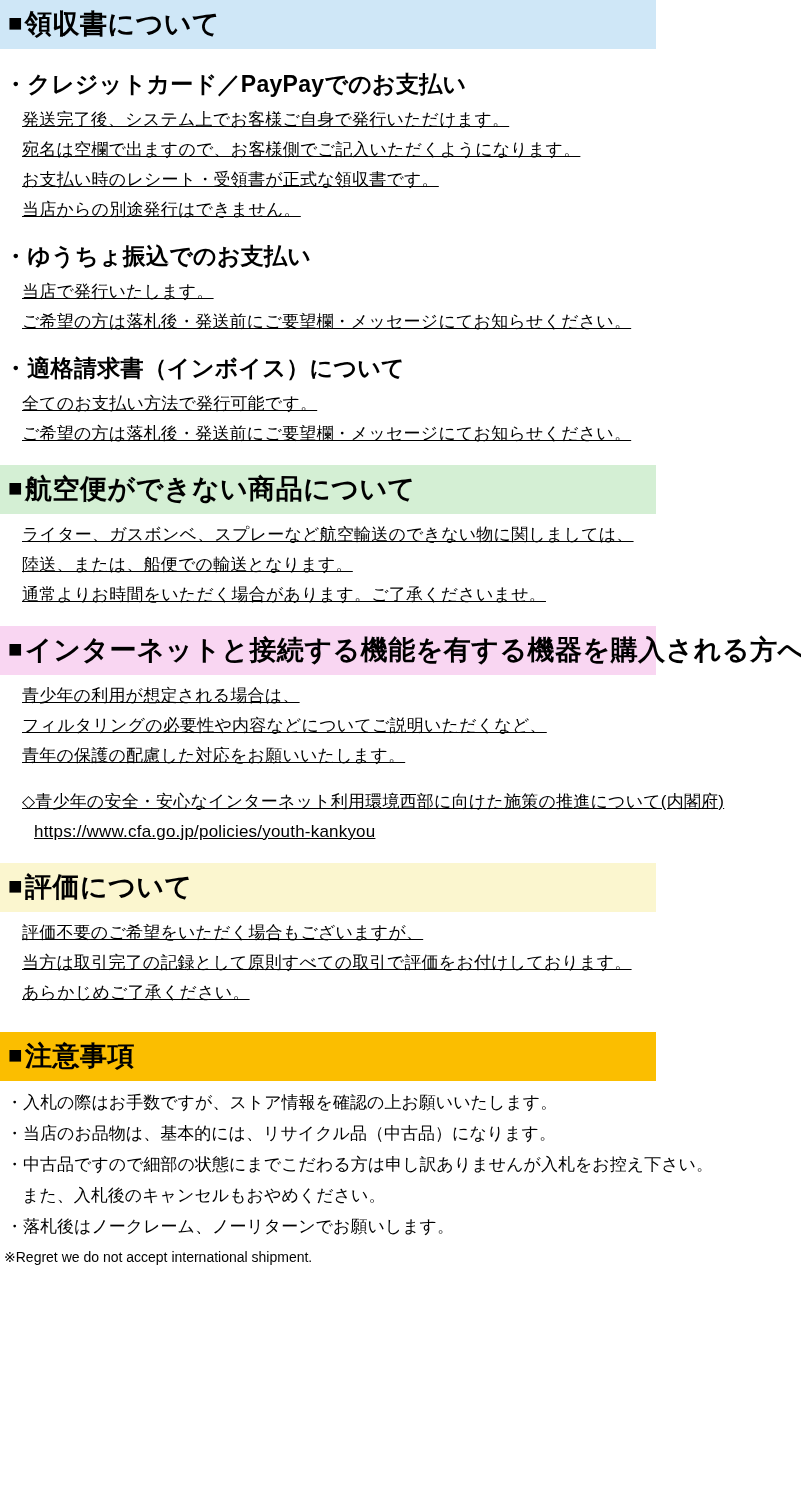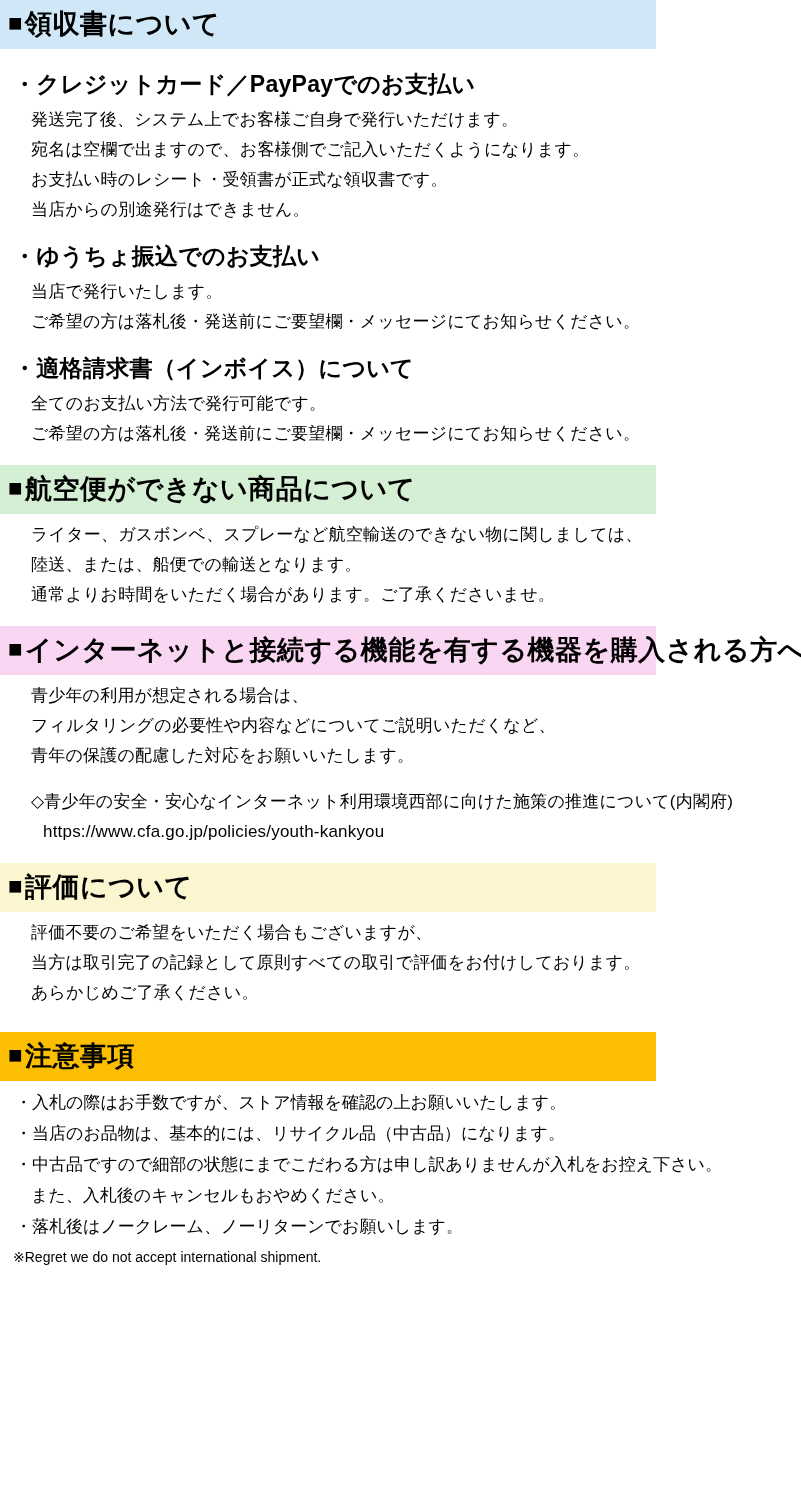--- a/index.html
+++ b/index.html
@@ -54,20 +54,21 @@
   }
   .sub-first { margin-top: 14px; }
 
   
   .line {
     font-size: 17px;
     line-height: 30px;
     margin-left: 22px;
     letter-spacing: 0.2px;
     white-space: nowrap;
+    text-decoration: underline;
   }
   .line-indent { margin-left: 34px; }
   .gap-m { height: 16px; }
   .gap-l { height: 24px; }
 
   
   .caution-line {
     font-size: 17px;
     line-height: 31px;
     margin-left: 6px;
@@ -80,21 +81,21 @@
     white-space: nowrap;
   }
   .en-line {
     font-size: 14px;
     line-height: 30px;
     margin-left: 4px;
     white-space: nowrap;
   }
 
   .sec { margin-bottom: 0; }
-  .block-after-band { padding-top: 6px; padding-left: 9px; }
+  .block-after-band { padding-top: 6px; }
 </style>
 </head>
 <body>
 
 <div class="page">
 
   <div class="sec">
     <div class="band band-receipt band-full">
       <span class="sq">■</span><span>領収書について</span>
     </div>

